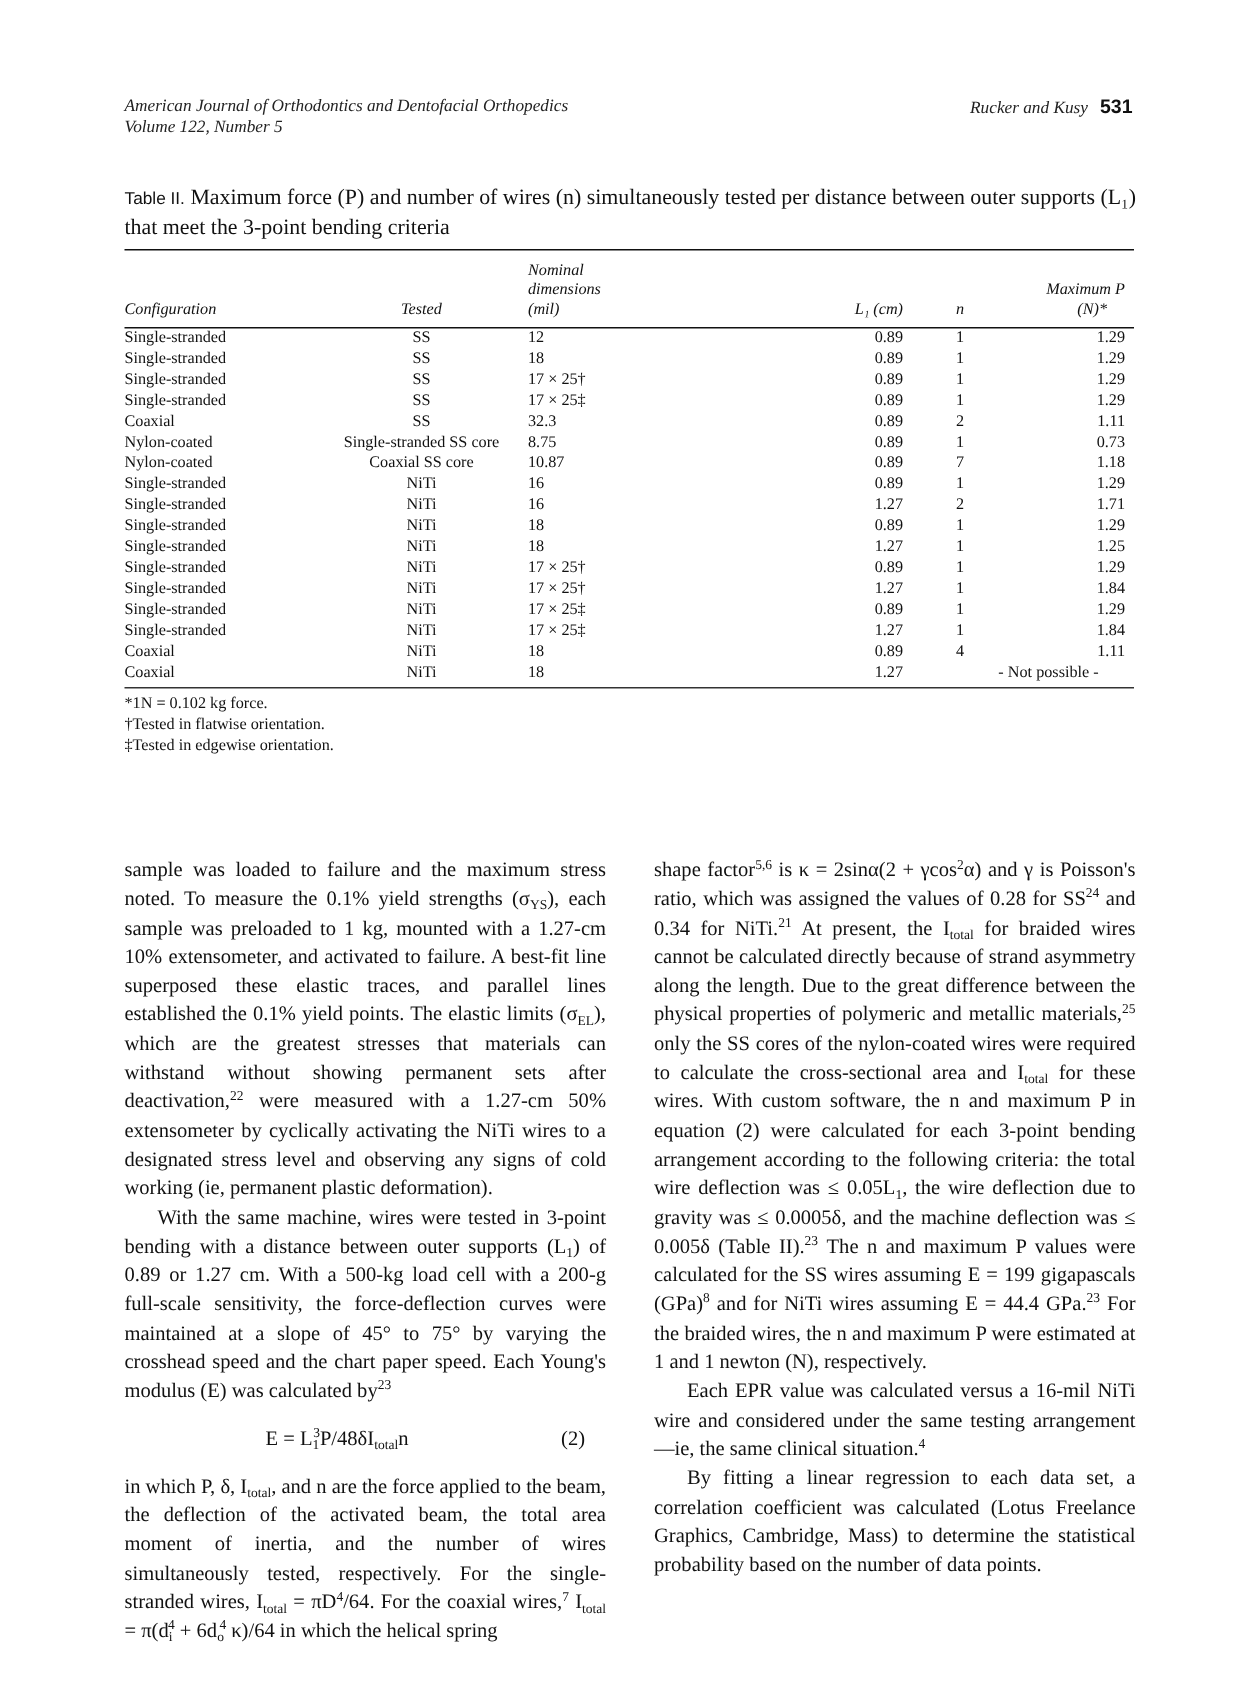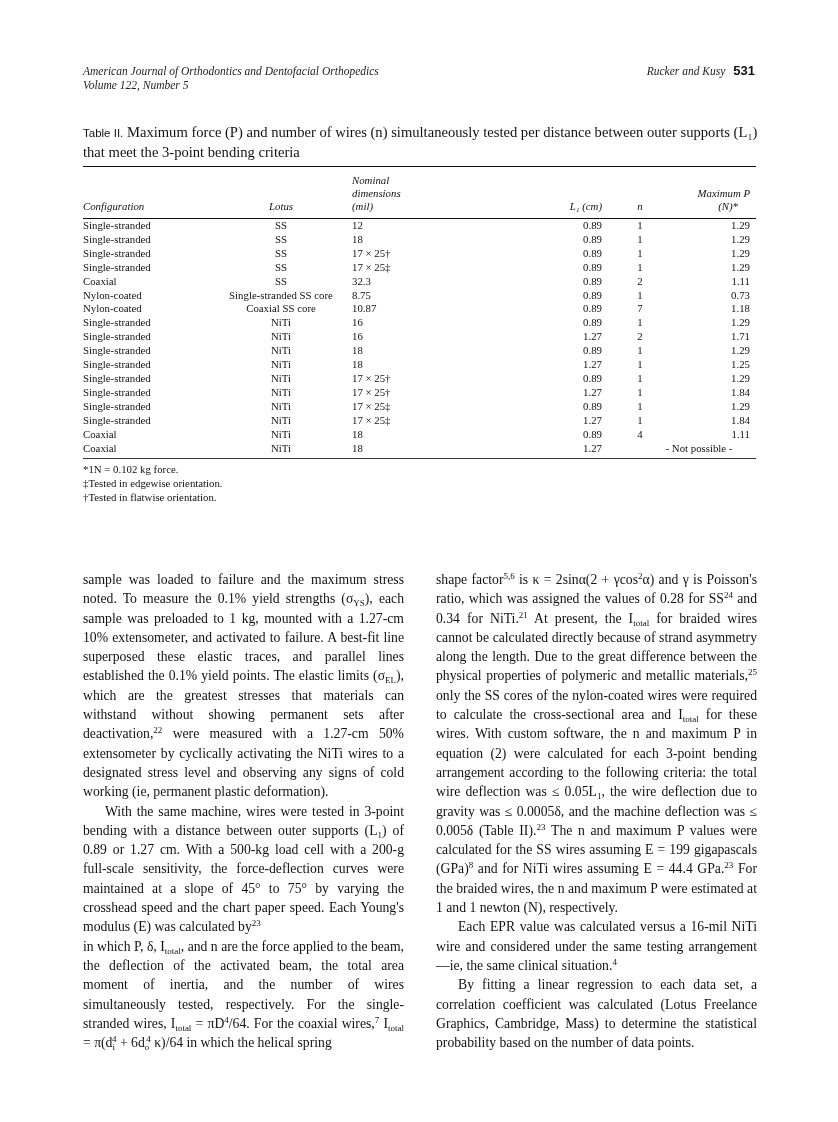--- a/index.html
+++ b/index.html
@@ -51,21 +51,21 @@
 <div class="table-caption">
   <span class="label">Table II.</span><span> Maximum force (P) and number of wires (n) simultaneously tested per distance between outer supports (L₁) that meet the 3-point bending criteria</span>
 </div>
 
 <div class="table-wrap">
   <div class="rule-top"></div>
   <table>
     <thead>
       <tr class="head-row">
         <th class="c1">Configuration</th>
-        <th class="c2">Lotus</th>
+        <th class="c2">Tested</th>
         <th class="c3">
           <div>Nominal</div>
           <div>dimensions</div>
           <div>(mil)</div>
         </th>
         <th class="c4">L₁ (cm)</th>
         <th class="c5">n</th>
         <th class="c6" style="text-align:right;">
           <div>Maximum P</div>
           <div style="padding-right:12px;">(N)*</div>
@@ -211,28 +211,32 @@
           <td class="c2">NiTi</td>
           <td class="c3">18</td>
           <td class="c4">1.27</td>
           <td colspan="2" style="text-align:center;padding-left:40px;">- Not possible -</td>
         </tr>
     </tbody>
   </table>
   <div class="rule-bot"></div>
   <div class="footnotes">
     <div>*1N = 0.102 kg force.</div>
+    <div>†Tested in flatwise orientation.</div>
     <div>‡Tested in edgewise orientation.</div>
-    <div>†Tested in flatwise orientation.</div>
   </div>
 </div>
 
 <div class="col left">
   <p><span>sample was loaded to failure and the maximum stress noted. To measure the 0.1% yield strengths (σ</span><sub>YS</sub><span>), each sample was preloaded to 1 kg, mounted with a 1.27-cm 10% extensometer, and activated to failure. A best-fit line superposed these elastic traces, and parallel lines established the 0.1% yield points. The elastic limits (σ</span><sub>EL</sub><span>), which are the greatest stresses that materials can withstand without showing permanent sets after deactivation,</span><sup>22</sup><span> were measured with a 1.27-cm 50% extensometer by cyclically activating the NiTi wires to a designated stress level and observing any signs of cold working (ie, permanent plastic deformation).</span></p>
   <p class="indent"><span>With the same machine, wires were tested in 3-point bending with a distance between outer supports (L</span><sub>1</sub><span>) of 0.89 or 1.27 cm. With a 500-kg load cell with a 200-g full-scale sensitivity, the force-deflection curves were maintained at a slope of 45° to 75° by varying the crosshead speed and the chart paper speed. Each Young's modulus (E) was calculated by</span><sup>23</sup></p>
+  <div class="equation">
+    <span class="eq-body"><span>E = L</span><sub>1</sub><sup style="margin-left:-4px;">3</sup><span>P/48δI</span><sub>total</sub><span>n</span></span>
+    <span class="eq-num">(2)</span>
+  </div>
   <p><span>in which P, δ, I</span><sub>total</sub><span>, and n are the force applied to the beam, the deflection of the activated beam, the total area moment of inertia, and the number of wires simultaneously tested, respectively. For the single-stranded wires, I</span><sub>total</sub><span> = πD</span><sup>4</sup><span>/64. For the coaxial wires,</span><sup>7</sup><span> I</span><sub>total</sub><span> = π(d</span><sub>i</sub><sup style="margin-left:-3px;">4</sup><span> + 6d</span><sub>o</sub><sup style="margin-left:-3px;">4</sup><span> κ)/64 in which the helical spring</span></p>
 </div>
 
 <div class="col right">
   <p><span>shape factor</span><sup>5,6</sup><span> is κ = 2sinα(2 + γcos</span><sup>2</sup><span>α) and γ is Poisson's ratio, which was assigned the values of 0.28 for SS</span><sup>24</sup><span> and 0.34 for NiTi.</span><sup>21</sup><span> At present, the I</span><sub>total</sub><span> for braided wires cannot be calculated directly because of strand asymmetry along the length. Due to the great difference between the physical properties of polymeric and metallic materials,</span><sup>25</sup><span> only the SS cores of the nylon-coated wires were required to calculate the cross-sectional area and I</span><sub>total</sub><span> for these wires. With custom software, the n and maximum P in equation (2) were calculated for each 3-point bending arrangement according to the following criteria: the total wire deflection was ≤ 0.05L</span><sub>1</sub><span>, the wire deflection due to gravity was ≤ 0.0005δ, and the machine deflection was ≤ 0.005δ (Table II).</span><sup>23</sup><span> The n and maximum P values were calculated for the SS wires assuming E = 199 gigapascals (GPa)</span><sup>8</sup><span> and for NiTi wires assuming E = 44.4 GPa.</span><sup>23</sup><span> For the braided wires, the n and maximum P were estimated at 1 and 1 newton (N), respectively.</span></p>
   <p class="indent"><span>Each EPR value was calculated versus a 16-mil NiTi wire and considered under the same testing arrangement—ie, the same clinical situation.</span><sup>4</sup></p>
   <p class="indent"><span>By fitting a linear regression to each data set, a correlation coefficient was calculated (Lotus Freelance Graphics, Cambridge, Mass) to determine the statistical probability based on the number of data points.</span></p>
 </div>
 
 </body></html>

